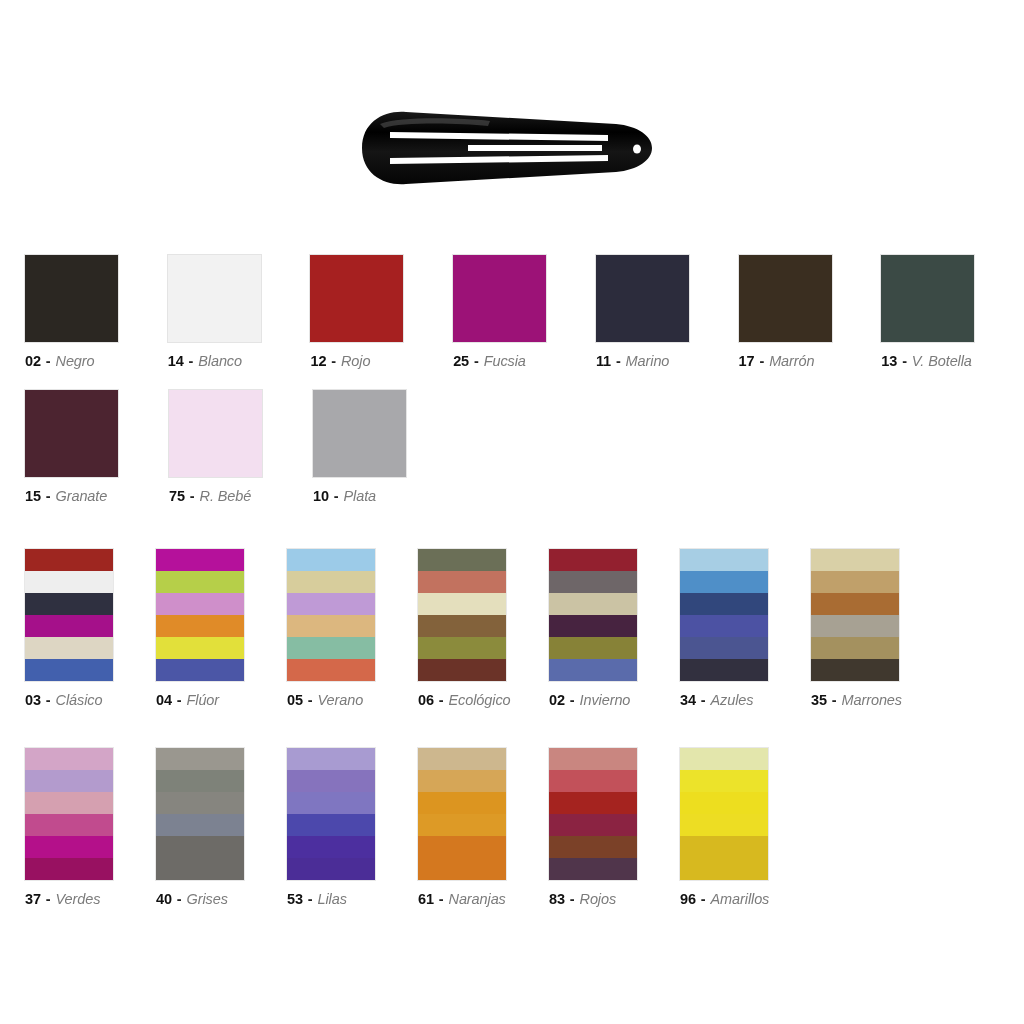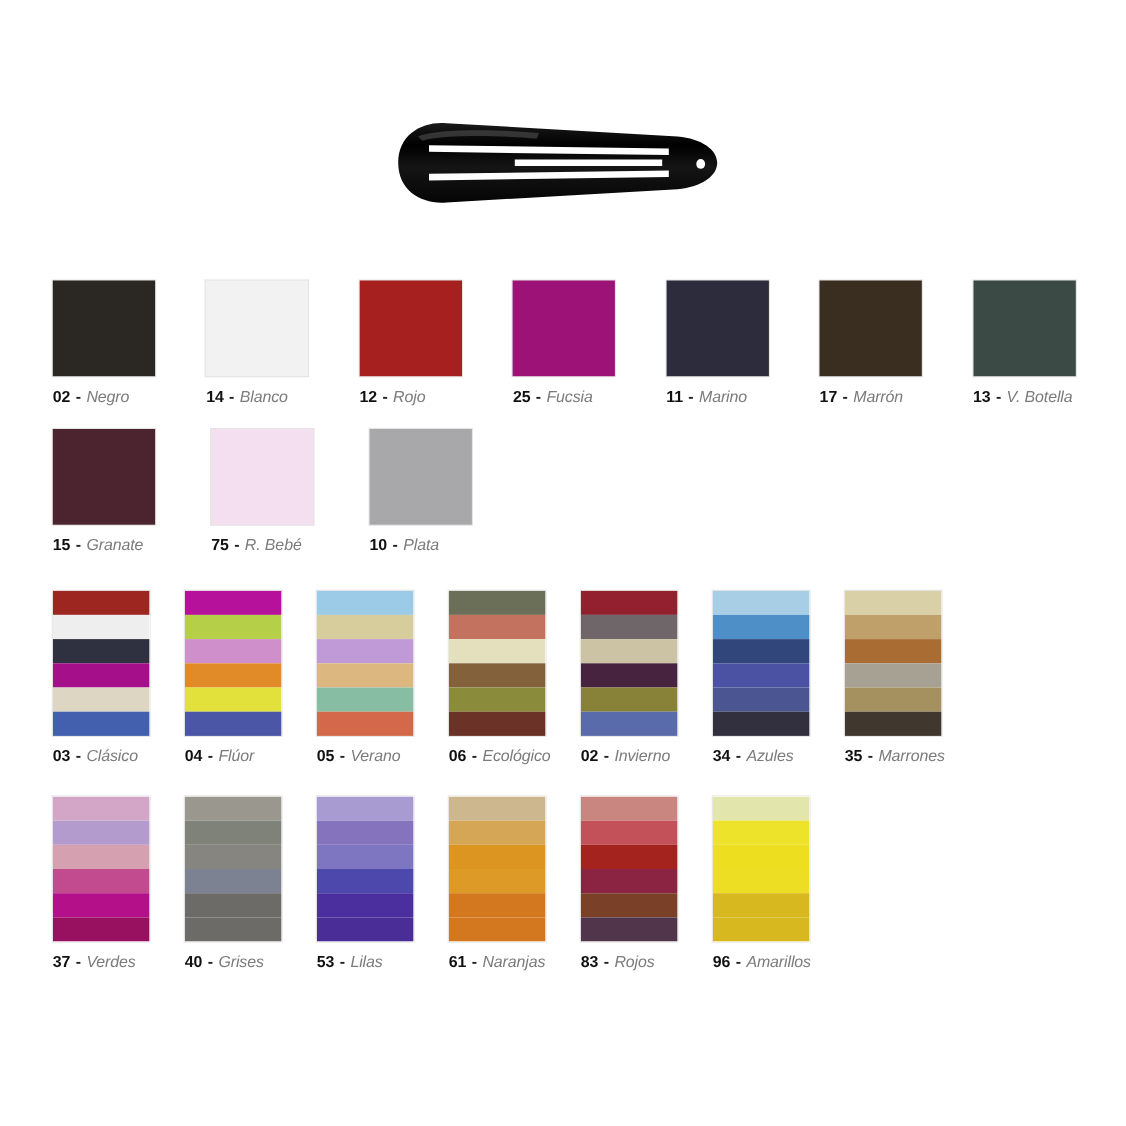--- a/index.html
+++ b/index.html
@@ -37,41 +37,41 @@
   #swatch-area {
     position: absolute;
     left: 0;
     top: 255px;
     width: 1024px;
   }
   .swatch-row {
     display: flex;
     flex-direction: row;
     align-items: flex-start;
-    padding-left: 48px;
+    padding-left: 25px;
     box-sizing: border-box;
     text-align: center;
   }
   .swatch-cell {
     display: flex;
     flex-direction: column;
     align-items: flex-start;
   }
 
   
   .row-solid { }
   .row-solid .swatch-cell { width: 144px; }
   .row-solid .chip {
     width: 93px;
     height: 87px;
     box-shadow: 0 0 0 1px #e4e4e4;
   }
 
   
-  .row-striped .swatch-cell { width: 120px; }
+  .row-striped .swatch-cell { width: 131px; margin-top: 12px; }
   .row-striped .chip {
     width: 88px;
     height: 132px;
     box-shadow: 0 0 0 1px #e8e8e8;
     display: flex;
     flex-direction: column;
     overflow: hidden;
   }
   .row-striped .band { flex: 1 1 0; width: 100%; }
 

